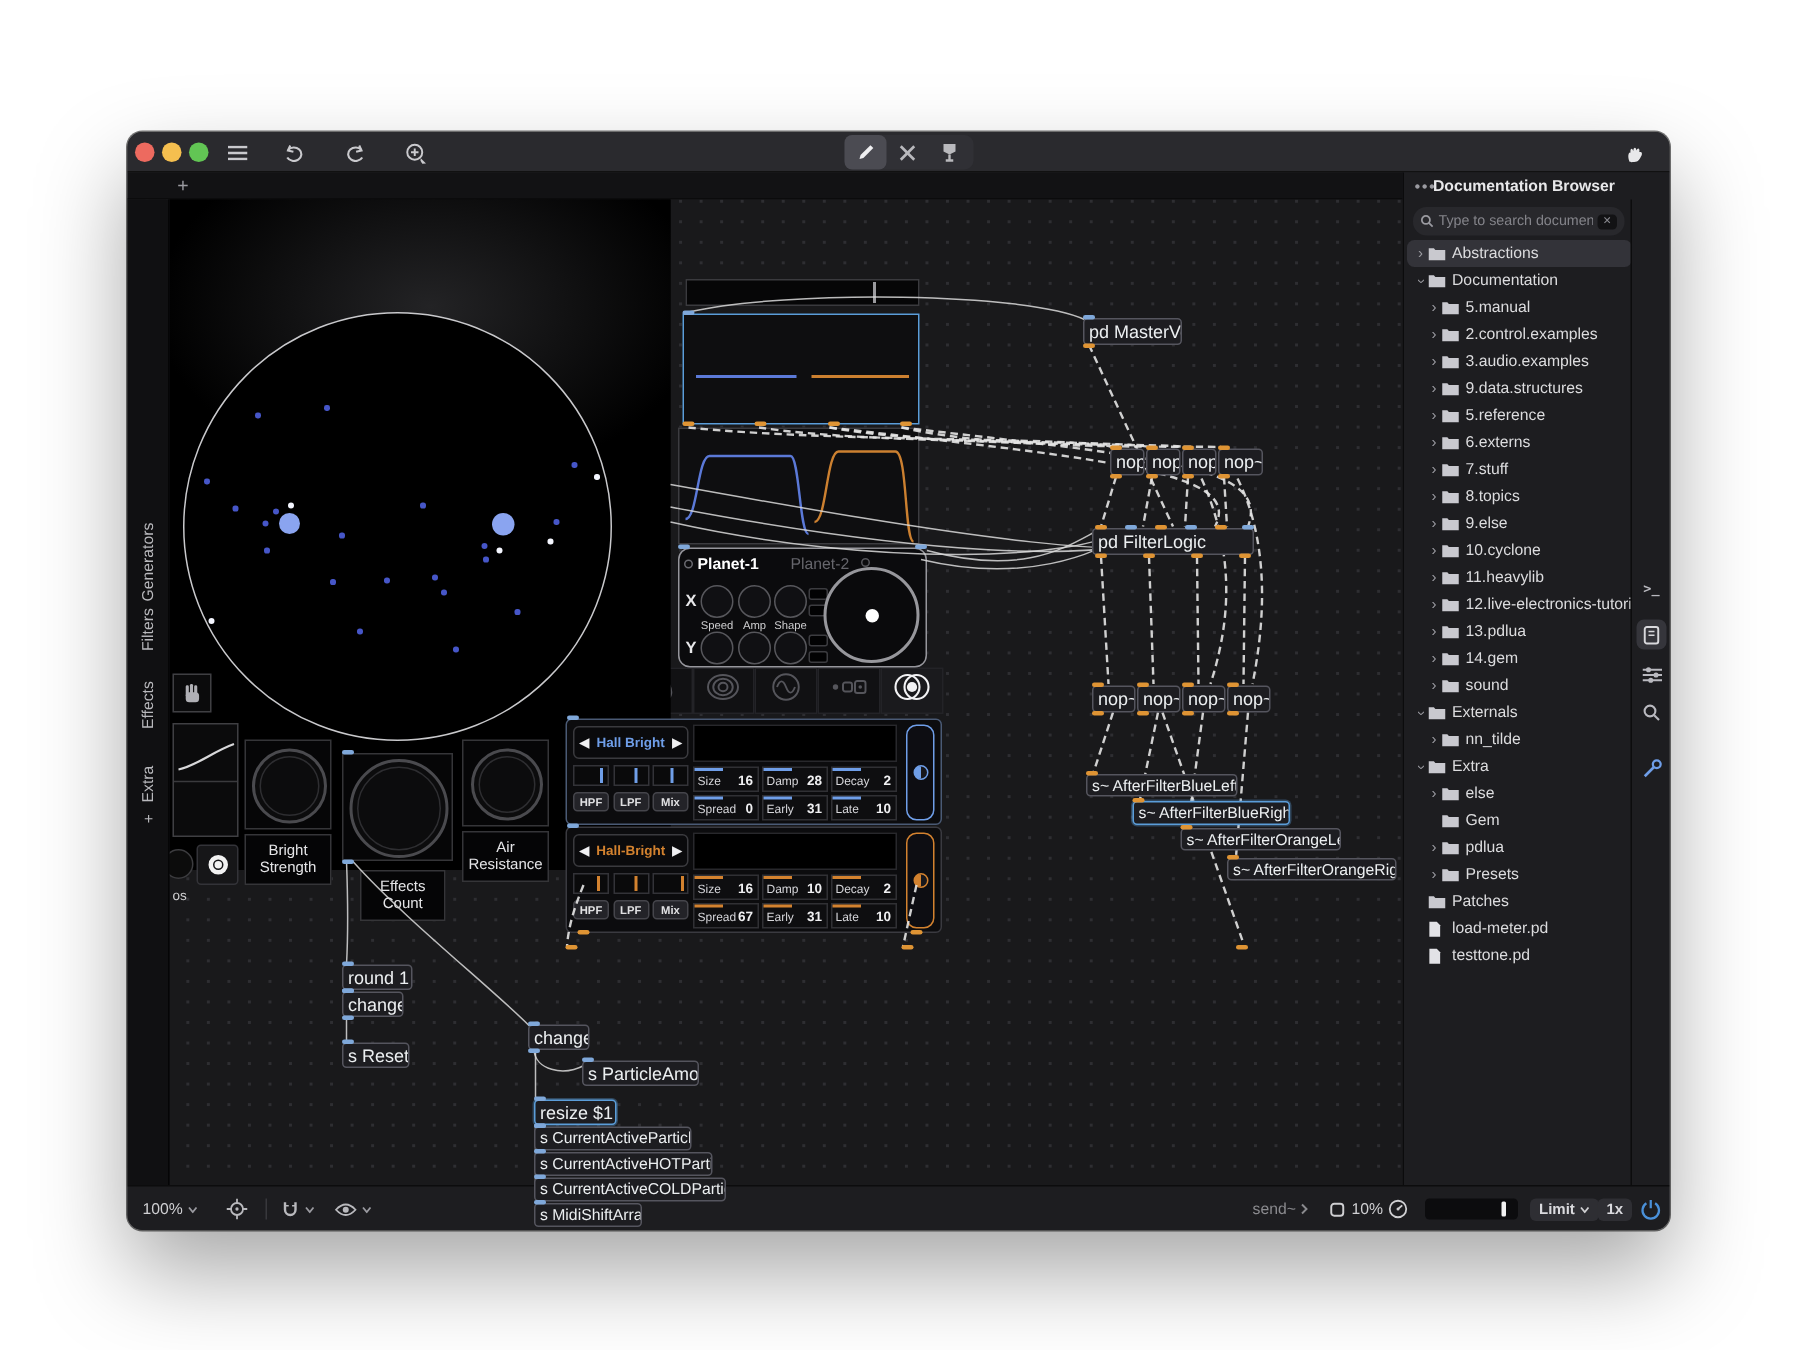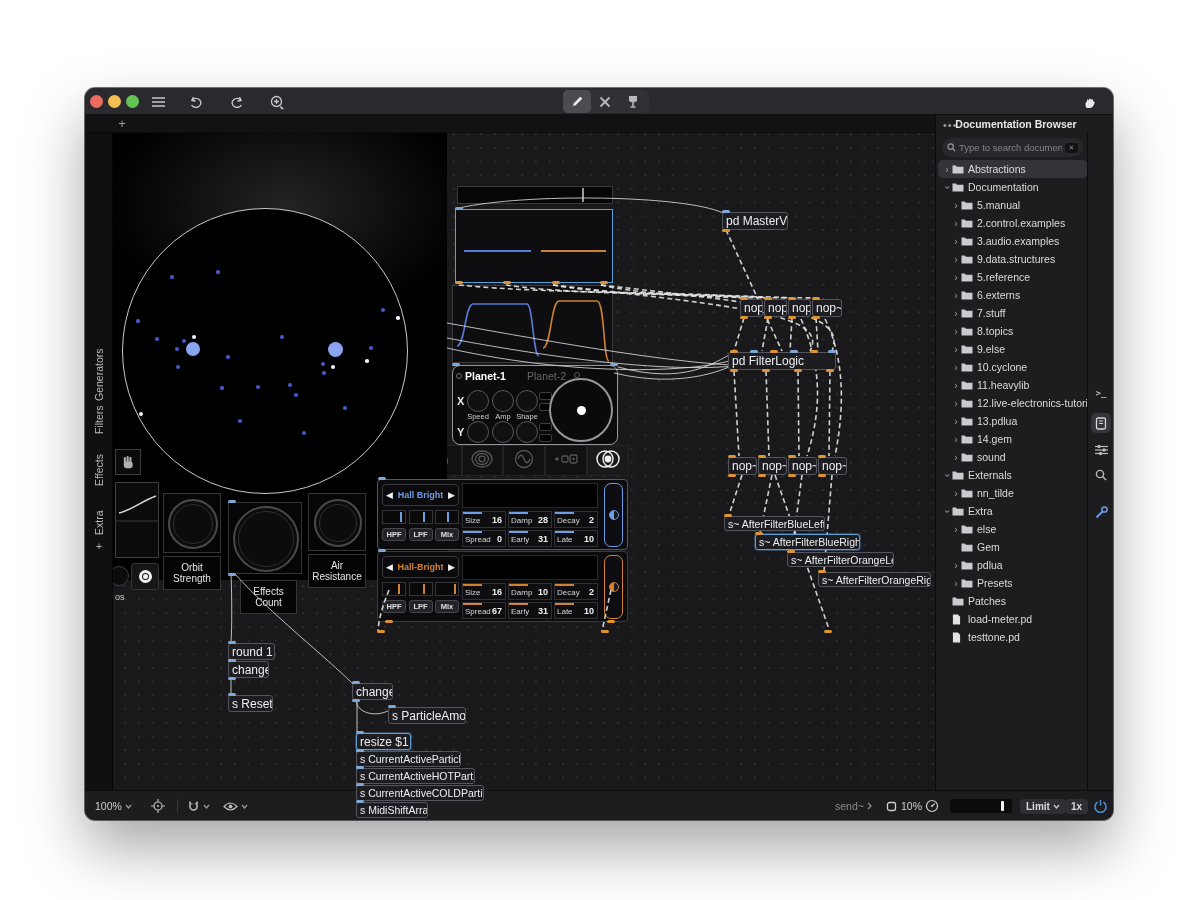--- a/index.html
+++ b/index.html
@@ -520,21 +520,21 @@
             <div style="width: 13px; height: 13px; border: 3px solid rgb(242, 242, 242); border-radius: 50%; display: flex; align-items: center; justify-content: center;">
               <div style="width: 5px; height: 5px; background: rgb(242, 242, 242); border-radius: 50%;"></div>
             </div>
           </div>
         </div>
         <div style="position: absolute; left: 30px; top: 459px; color: rgb(208, 208, 210); font-size: 9px; z-index: 2;">os</div>
         <div class="knobbox" style="left: 78px; top: 360px; width: 58px; height: 60px;">
           <div class="kcirc" style="left: 4px; top: 5px; width: 50px; height: 50px;"></div>
         </div>
         <div class="klabel" style="left: 78px; top: 423px; width: 58px; height: 34px;">
-          <span>Orbit</span>
+          <span>Bright</span>
           <span>Strength</span>
         </div>
         <div class="knobbox" style="left: 143px; top: 369px; width: 74px; height: 72px;">
           <div class="kcirc" style="left: 4px; top: 3px; width: 66px; height: 66px;"></div>
         </div>
         <div class="nub b" style="left: 143px; top: 367px;"></div>
         <div class="nub b" style="left: 143px; top: 440px;"></div>
         <div class="klabel" style="left: 155px; top: 447px; width: 57px; height: 34px;">
           <span>Effects</span>
           <span>Count</span>

